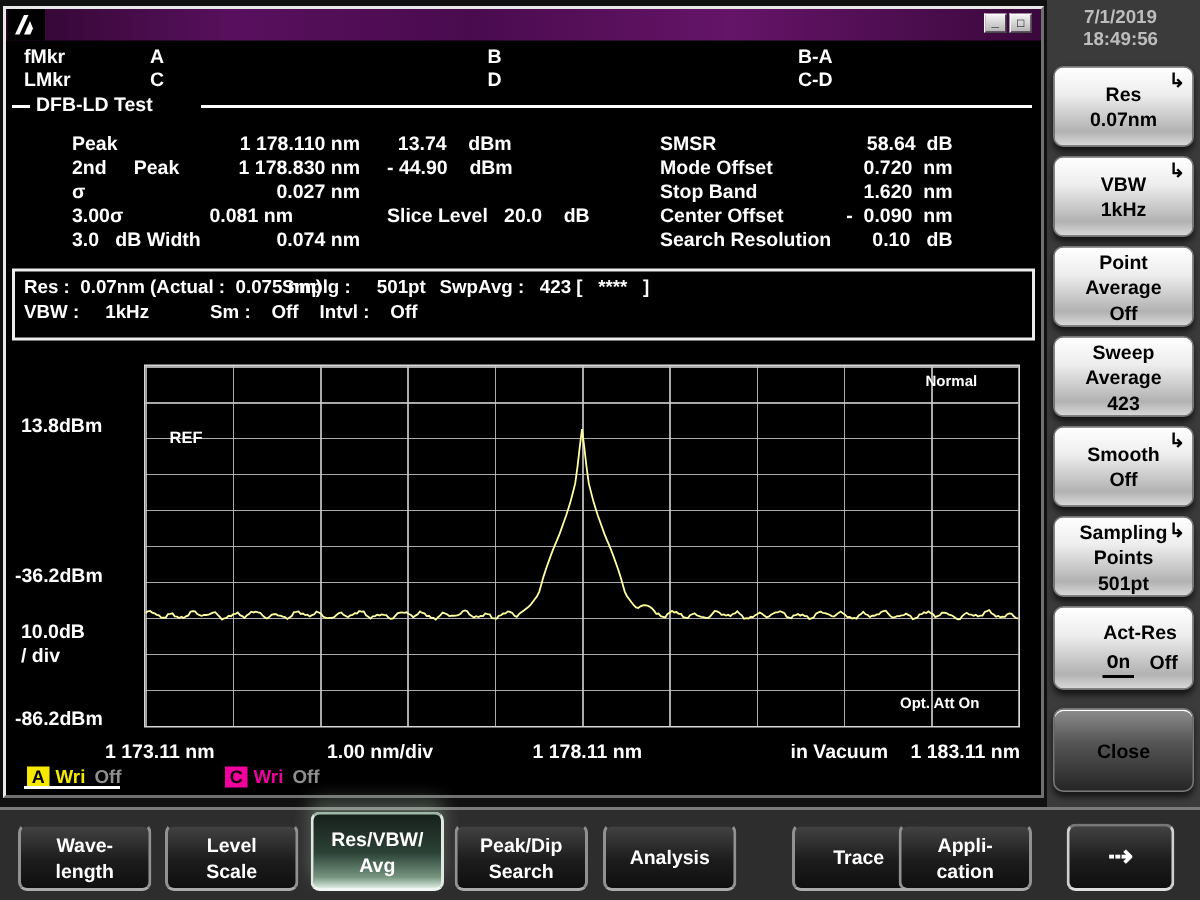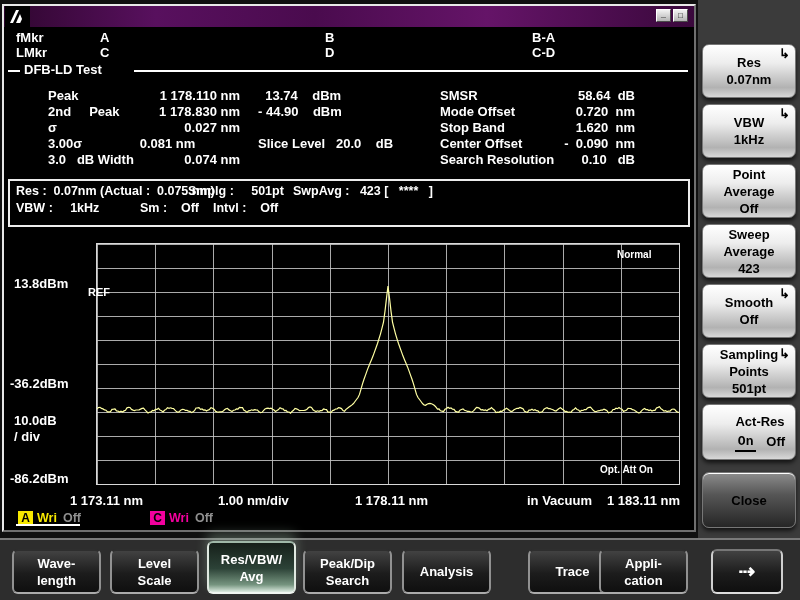--- a/index.html
+++ b/index.html
@@ -137,21 +137,21 @@
   <div class="abs w f13 pre" style="left:14px;top:413px;">10.0dB</div>
   <div class="abs w f13 pre" style="left:14px;top:429px;">/ div</div>
   <div class="abs w f13 pre" style="left:10px;top:471px;">-86.2dBm</div>
 
   <div class="plot">
     <svg id="trace-svg" width="582" height="240">
       <polyline id="trace-line" fill="none" stroke-width="1.2" points="0.0,164.7 1.5,163.5 3.0,163.3 4.5,164.4 6.0,164.9 7.5,165.9 9.0,166.2 10.5,167.8 12.0,167.8 13.5,167.7 15.0,165.4 16.5,165.2 18.0,164.9 19.5,166.9 21.0,167.1 22.5,168.0 24.0,167.2 25.5,168.0 27.0,166.9 28.5,166.3 30.0,163.8 31.5,163.4 33.0,163.5 34.5,165.4 36.0,166.1 37.5,166.5 39.0,166.0 40.5,166.0 42.0,165.8 43.5,165.1 45.0,164.4 46.5,164.1 48.0,165.8 49.5,167.3 51.0,169.0 52.5,168.2 54.0,167.9 55.5,166.5 57.0,166.8 58.5,165.4 60.0,165.3 61.5,164.3 63.0,166.1 64.5,166.7 66.0,168.0 67.5,166.3 69.0,165.4 70.5,163.8 72.0,164.3 73.5,163.8 75.0,164.3 76.5,164.5 78.0,166.2 79.5,167.6 81.0,168.3 82.5,167.4 84.0,165.9 85.5,165.4 87.0,165.5 88.5,166.4 90.0,166.4 91.5,167.1 93.0,167.4 94.5,168.6 96.0,167.7 97.5,166.7 99.0,164.0 100.5,163.9 102.0,163.6 103.5,165.3 105.0,165.0 106.5,166.1 108.0,165.8 109.5,167.0 111.0,166.1 112.5,165.5 114.0,163.7 115.5,164.3 117.0,165.2 118.5,167.2 120.0,167.8 121.5,168.1 123.0,167.9 124.5,167.9 126.0,167.3 127.5,165.8 129.0,164.7 130.5,164.3 132.0,165.9 133.5,166.7 135.0,167.5 136.5,166.2 138.0,166.0 139.5,164.8 141.0,165.0 142.5,163.4 144.0,163.7 145.5,163.6 147.0,166.2 148.5,167.1 150.0,168.4 151.5,166.9 153.0,166.7 154.5,165.8 156.0,166.3 157.5,165.6 159.0,165.9 160.5,166.1 162.0,167.8 163.5,168.6 165.0,168.3 166.5,166.6 168.0,164.9 169.5,164.4 171.0,164.2 172.5,164.6 174.0,164.2 175.5,165.3 177.0,166.0 178.5,167.5 180.0,166.4 181.5,165.6 183.0,163.7 184.5,164.6 186.0,164.9 187.5,166.7 189.0,166.5 190.5,167.9 192.0,168.0 193.5,169.1 195.0,167.5 196.5,166.3 198.0,164.4 199.5,164.9 201.0,165.5 202.5,166.7 204.0,166.5 205.5,166.5 207.0,166.4 208.5,166.1 210.0,165.2 211.5,163.5 213.0,163.0 214.5,163.5 216.0,165.7 217.5,166.7 219.0,167.6 220.5,166.8 222.0,167.4 223.5,166.6 225.0,166.7 226.5,165.0 228.0,165.4 229.5,165.6 231.0,168.1 232.5,168.2 234.0,168.5 235.5,166.6 237.0,166.2 238.5,165.0 240.0,164.9 241.5,163.6 243.0,163.9 244.5,164.6 246.0,166.5 247.5,167.2 249.0,165.4 250.5,164.2 252.0,163.1 253.5,162.0 255.0,160.9 256.5,159.5 258.0,157.5 259.5,155.5 261.0,153.5 262.5,150.4 264.0,145.1 265.5,139.9 267.0,135.3 268.5,131.1 270.0,126.9 271.5,122.9 273.0,119.3 274.5,115.7 276.0,112.1 277.5,107.9 279.0,103.7 280.5,99.5 282.0,94.8 283.5,89.8 285.0,84.1 286.5,78.1 288.0,67.1 289.5,54.1 291.0,42.1 292.5,54.1 294.0,67.1 295.5,78.1 297.0,84.1 298.5,89.8 300.0,94.8 301.5,99.5 303.0,103.7 304.5,107.9 306.0,112.1 307.5,115.7 309.0,119.3 310.5,122.9 312.0,126.9 313.5,131.1 315.0,135.3 316.5,139.9 318.0,145.1 319.5,150.4 321.0,153.5 322.5,155.5 324.0,157.5 325.5,159.5 327.0,160.9 328.5,161.3 330.0,160.2 331.5,159.6 333.0,159.4 334.5,159.7 336.0,160.4 337.5,161.5 339.0,163.1 340.5,165.2 342.0,165.0 343.5,166.8 345.0,167.2 346.5,167.6 348.0,165.3 349.5,164.5 351.0,163.2 352.5,164.3 354.0,164.0 355.5,165.2 357.0,165.3 358.5,167.4 360.0,167.8 361.5,168.2 363.0,166.2 364.5,165.5 366.0,164.9 367.5,166.2 369.0,166.7 370.5,167.3 372.0,167.4 373.5,167.9 375.0,168.0 376.5,166.9 378.0,165.1 379.5,163.3 381.0,163.6 382.5,164.3 384.0,165.9 385.5,165.7 387.0,166.4 388.5,165.9 390.0,166.7 391.5,165.3 393.0,164.9 394.5,163.5 396.0,165.1 397.5,166.2 399.0,168.5 400.5,168.1 402.0,168.3 403.5,167.2 405.0,167.4 406.5,166.1 408.0,165.3 409.5,164.3 411.0,165.2 412.5,166.4 414.0,167.5 415.5,167.1 417.0,165.8 418.5,165.0 420.0,164.3 421.5,164.3 423.0,163.5 424.5,164.1 426.0,164.8 427.5,167.3 429.0,167.8 430.5,168.2 432.0,166.2 433.5,166.1 435.0,165.3 436.5,166.4 438.0,165.7 439.5,166.7 441.0,166.8 442.5,168.6 444.0,168.2 445.5,167.6 447.0,165.1 448.5,164.3 450.0,163.7 451.5,164.6 453.0,164.7 454.5,165.2 456.0,165.8 457.5,166.7 459.0,167.0 460.5,165.8 462.0,164.6 463.5,163.7 465.0,164.9 466.5,165.9 468.0,167.5 469.5,167.3 471.0,168.3 472.5,168.0 474.0,168.4 475.5,166.3 477.0,165.4 478.5,163.9 480.0,165.5 481.5,166.0 483.0,167.4 484.5,166.4 486.0,166.5 487.5,165.6 489.0,165.6 490.5,164.0 492.0,163.4 493.5,163.1 495.0,164.9 496.5,166.6 498.0,167.7 499.5,167.5 501.0,166.8 502.5,166.7 504.0,166.2 505.5,166.1 507.0,165.1 508.5,165.9 510.0,166.7 511.5,168.8 513.0,168.3 514.5,167.8 516.0,165.5 517.5,165.4 519.0,164.2 520.5,164.7 522.0,163.6 523.5,164.8 525.0,165.3 526.5,167.4 528.0,166.8 529.5,166.2 531.0,164.4 532.5,164.5 534.0,164.7 535.5,165.7 537.0,166.0 538.5,166.9 540.0,168.0 541.5,168.9 543.0,168.7 544.5,166.8 546.0,165.4 547.5,164.5 549.0,165.6 550.5,165.7 552.0,166.5 553.5,165.9 555.0,167.0 556.5,166.4 558.0,166.4 559.5,164.0 561.0,163.4 562.5,162.7 564.0,164.9 565.5,165.7 567.0,167.1 568.5,166.6 570.0,167.5 571.5,167.1 573.0,167.2 574.5,165.5 576.0,165.0 577.5,165.2 579.0,167.0 580.5,168.1 582.0,168.3" stroke="#ffffa2"></polyline>
     </svg>
   </div>
   <div class="abs w f12 pre" style="left:617px;top:247px;">Normal</div>
-  <div class="abs w f11 pre" style="left:88px;top:286px;">REF</div>
+  <div class="abs w f11 pre" style="left:113px;top:286px;">REF</div>
   <div class="abs w f12 pre" style="left:600px;top:462px;">Opt. Att On</div>
 
   <div class="abs w f13 pre" style="left:70px;top:493px;">1 173.11 nm</div>
   <div class="abs w f13 pre" style="left:218px;top:493px;">1.00 nm/div</div>
   <div class="abs w f13 pre" style="left:355px;top:493px;">1 178.11 nm</div>
   <div class="abs w f13 pre" style="left:527px;top:493px;">in Vacuum</div>
   <div class="abs w f13 pre" style="left:607px;top:493px;">1 183.11 nm</div>
 
   <div id="trace-inds">
       <div class="tr-group" style="left: 18px;">
@@ -160,20 +160,24 @@
         <span class="tr-off">Off</span>
       </div>
       <div class="abs" style="left: 16px; top: 524px; width: 64px; height: 2px; background: rgb(255, 255, 255);"></div>
       <div class="tr-group" style="left: 150px;">
         <span class="tr-key" style="background: rgb(242, 0, 158);">C</span>
         <span style="color: rgb(242, 0, 158);">Wri</span>
         <span class="tr-off">Off</span>
       </div>
     </div>
 
+  <div class="datetime">
+    <div>7/1/2019</div>
+    <div>18:49:56</div>
+  </div>
 
   <div id="side-keys">
       <div class="side-btn" style="top: 44px; height: 54px;">
         <span class="side-arrow">↳</span>
         <div>Res</div>
         <div>0.07nm</div>
       </div>
       <div class="side-btn" style="top: 104px; height: 54px;">
         <span class="side-arrow">↳</span>
         <div>VBW</div>

